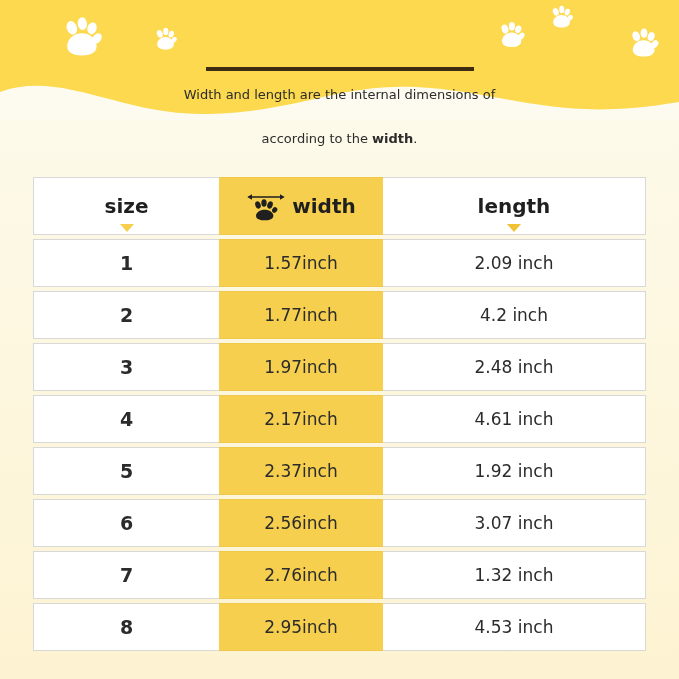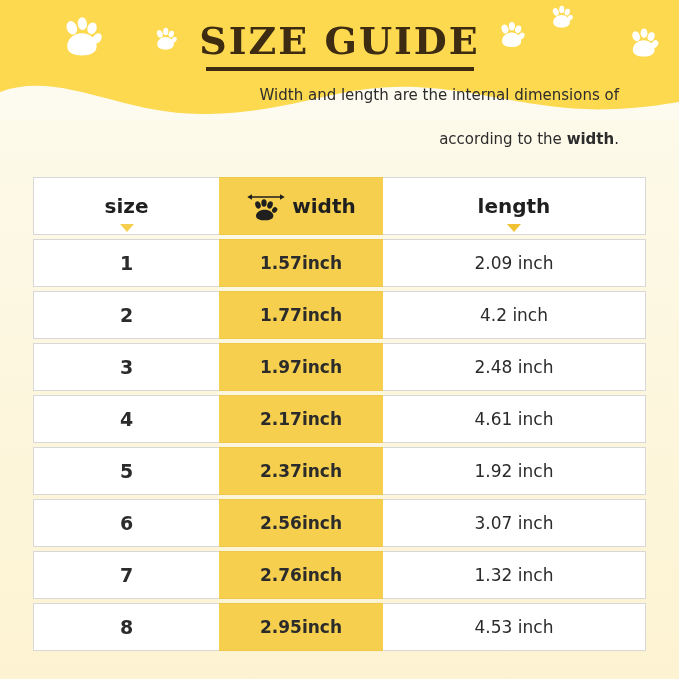--- a/index.html
+++ b/index.html
@@ -56,22 +56,22 @@
     width: 268px;
     height: 4px;
     background: #3d2b12;
     z-index: 4;
   }
   .subtitle {
     position: absolute;
     left: 60px;
     top: 84px;
     width: 559px;
-    text-align: right;
-    font-size: 15px;
+    text-align: center;
+    font-size: 13px;
     line-height: 22px;
     color: #2c2c2c;
     z-index: 5;
   }
   .subtitle b { font-weight: bold; }
 
   
   .paw {
     position: absolute;
     z-index: 2;
@@ -97,21 +97,21 @@
     border-bottom: 1px solid #d8d8d8;
     text-align: center;
     vertical-align: middle;
     font-size: 17px;
     color: #2b2b2b;
     position: relative;
   }
   .table td.first { border-left: 1px solid #d8d8d8; }
   .table td.last { border-right: 1px solid #d8d8d8; margin-top: 20px; }
   .col-size { width: 186px; }
-  .col-width { width: 163px; font-weight: bold; }
+  .col-width { width: 163px; }
   .col-length { width: 264px; }
   .table td.hl {
     background: #f5cf4d;
     border-top: 1px solid #f0c94a;
     border-bottom: 1px solid #f0c94a;
   }
   .table tr.head { height: 58px; }
   .table tr.head td {
     font-size: 20px;
     font-weight: bold;
@@ -196,21 +196,20 @@
   <svg class="paw" style="left:626px; top:26px;" width="34" height="34" viewBox="0 0 100 100">
     <g fill="#ffffff">
       <ellipse cx="30" cy="30" rx="11" ry="15" transform="rotate(-20 30 30)"></ellipse>
       <ellipse cx="53" cy="21" rx="10" ry="14"></ellipse>
       <ellipse cx="74" cy="31" rx="10" ry="13" transform="rotate(18 74 31)"></ellipse>
       <ellipse cx="85" cy="53" rx="9" ry="12" transform="rotate(35 85 53)"></ellipse>
       <path d="M52,42 C70,42 84,55 84,70 C84,84 70,90 52,90 C34,90 20,84 20,70 C20,55 34,42 52,42 Z"></path>
     </g>
   </svg>
 
-  <div class="header-title">SIZE GUIDE</div>
   <div class="title-underline"></div>
 
   <div class="subtitle">
     <span>Width and length are the internal dimensions of</span><br>
     <br>
     <span>according to the </span><b>width</b><span>.</span>
   </div>
 
   <div class="table-wrap">
     <table class="table">

